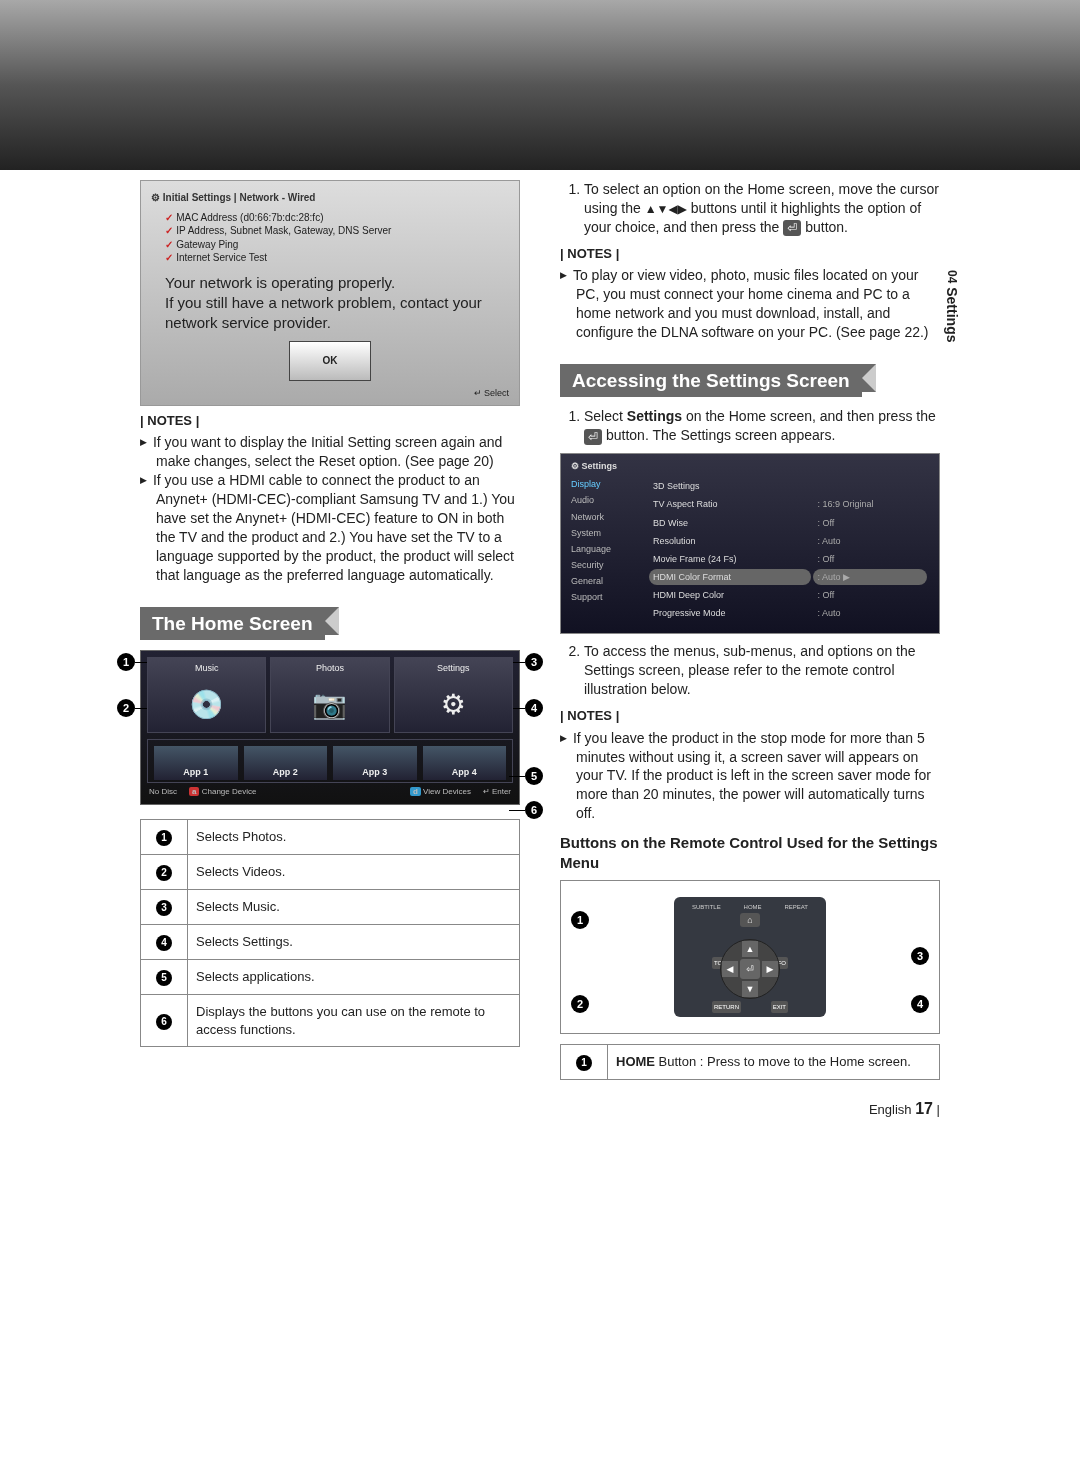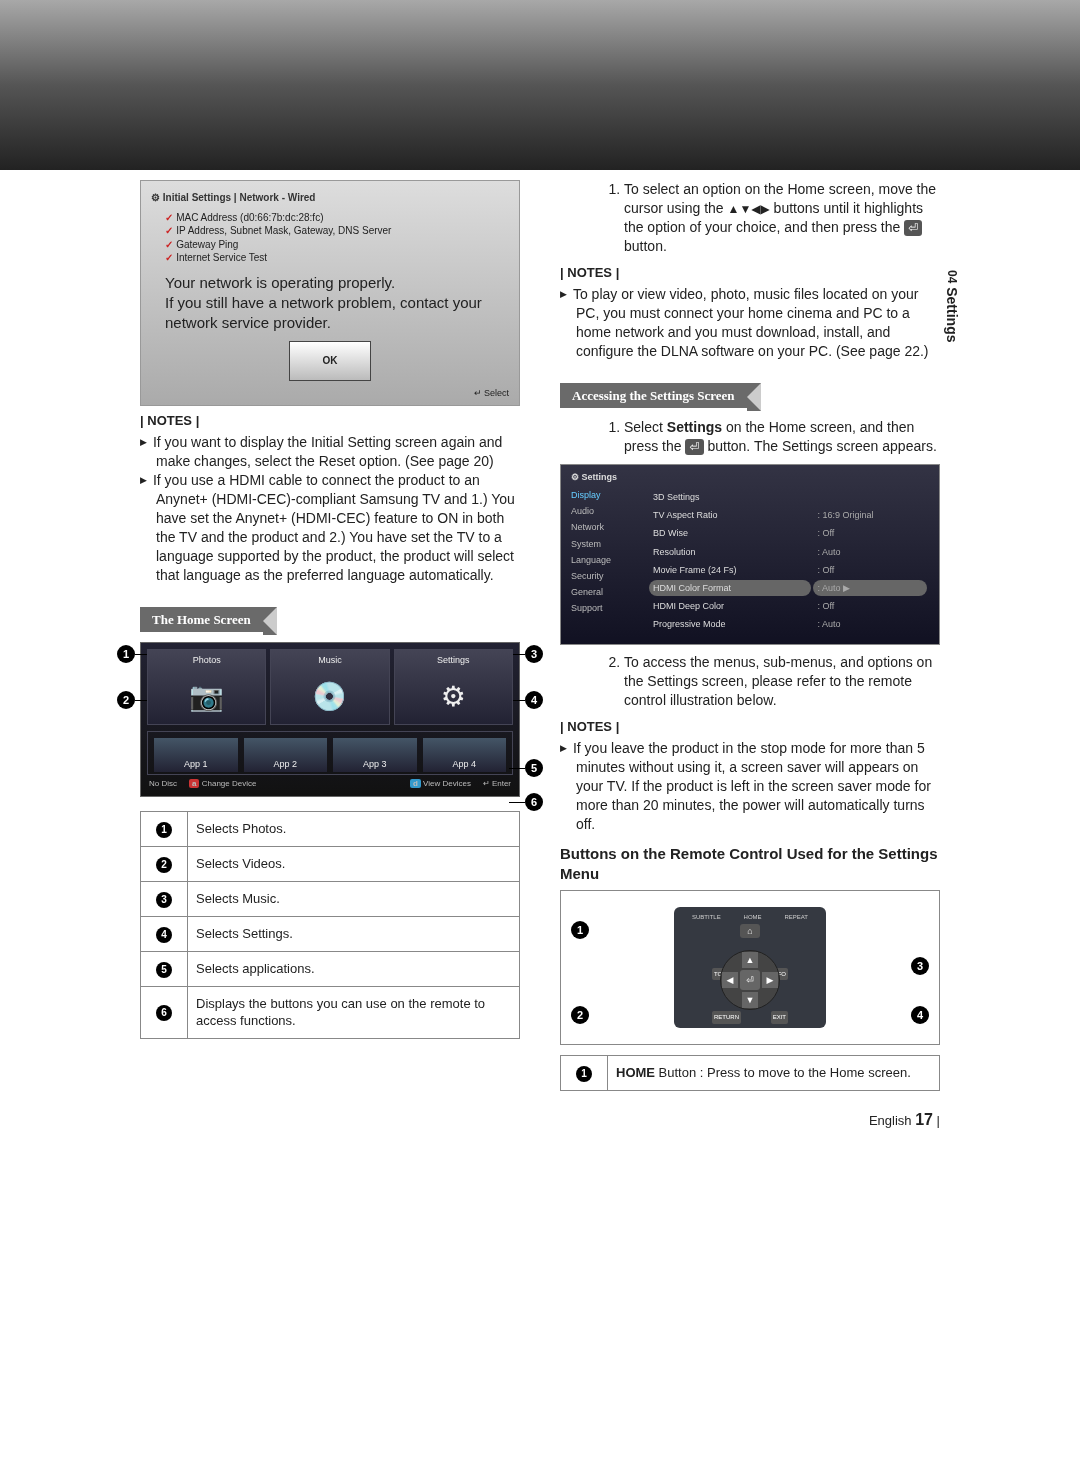--- a/index.html
+++ b/index.html
@@ -50,31 +50,30 @@
     font-size: 9px;
     margin-left: -16px;
     margin-right: 6px;
     position: relative;
     top: -2px;
   }
   ol.steps {
     margin: 0 0 8px 0;
     padding-left: 24px;
   }
-  ol.steps li { margin-bottom: 6px; margin-left: 40px; }
+  ol.steps li { margin-bottom: 6px; }
   .section-h {
     background: #6a6a6a;
     color: #fff;
     font-weight: bold;
     padding: 4px 12px;
-    font-size: 13px;
+    font-size: 19px;
     margin: 12px 0 10px 0;
     display: inline-block;
     position: relative;
-    font-family: Liberation Serif, serif;
   }
   .section-h::after {
     content: "";
     position: absolute;
     right: -14px;
     top: 0;
     border-top: 14px solid #6a6a6a;
     border-bottom: 14px solid #6a6a6a;
     border-right: 14px solid #ccc;
   }
@@ -137,20 +136,21 @@
     background: linear-gradient(#445, #223);
   }
   .hs .row1 .box span.lab { position: absolute; top: 4px; left: 0; right: 0; }
   .hs .row1 .box .ico { position: absolute; top: 28px; left: 0; right: 0; font-size: 28px; }
   .hs .row2 {
     display: flex;
     gap: 6px;
     border: 1px solid #445;
     padding: 6px 6px 2px 6px;
     margin-bottom: 4px;
+    font-weight: bold;
   }
   .hs .row2 .app {
     flex: 1;
     background: linear-gradient(#456, #223);
     height: 34px;
     position: relative;
     text-align: center;
   }
   .hs .row2 .app span { position: absolute; bottom: 2px; left: 0; right: 0; }
   .hs .row3 { font-size: 8px; color: #bbb; padding: 0 2px; display:flex; gap:12px; align-items:center;}
@@ -320,26 +320,26 @@
         <div class="marker" style="right:-24px; top:48px">4</div>
         <div class="leader" style="right:-6px; top:57px; width:16px"></div>
         <div class="marker" style="right:-24px; top:116px">5</div>
         <div class="leader" style="right:-6px; top:125px; width:16px"></div>
         <div class="marker" style="right:-24px; top:150px">6</div>
         <div class="leader" style="right:-6px; top:159px; width:16px"></div>
 
         <div class="hs">
           <div class="row1">
             <div class="box">
+              <span class="lab">Music</span>
+              <span class="ico">💿</span>
+            </div>
+            <div class="box">
               <span class="lab">Photos</span>
               <span class="ico">📷</span>
-            </div>
-            <div class="box">
-              <span class="lab">Music</span>
-              <span class="ico">💿</span>
             </div>
             <div class="box">
               <span class="lab">Settings</span>
               <span class="ico">⚙</span>
             </div>
           </div>
           <div class="row2">
             <div class="app">
                 <span>App 1</span>
               </div>

